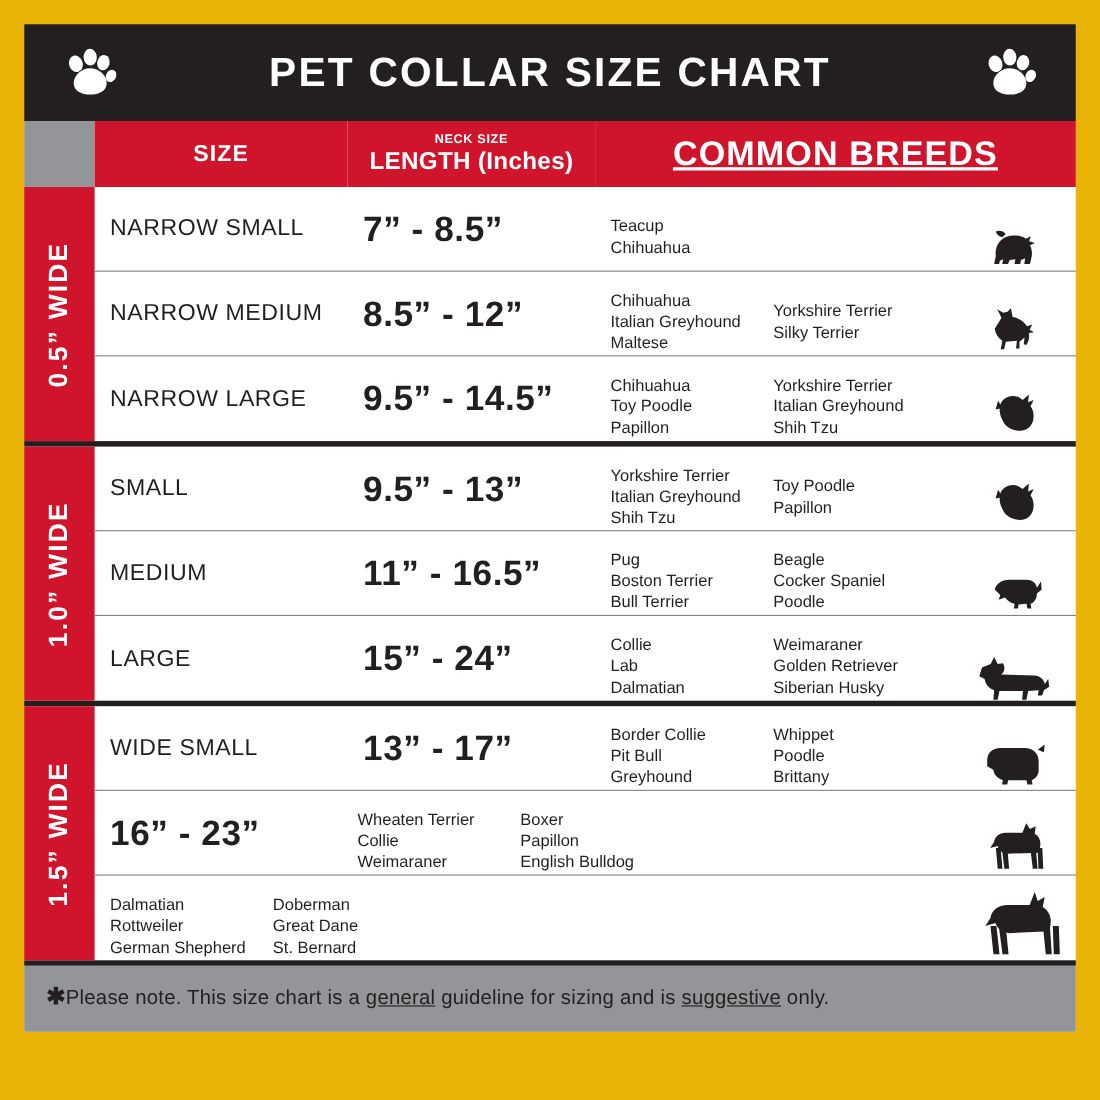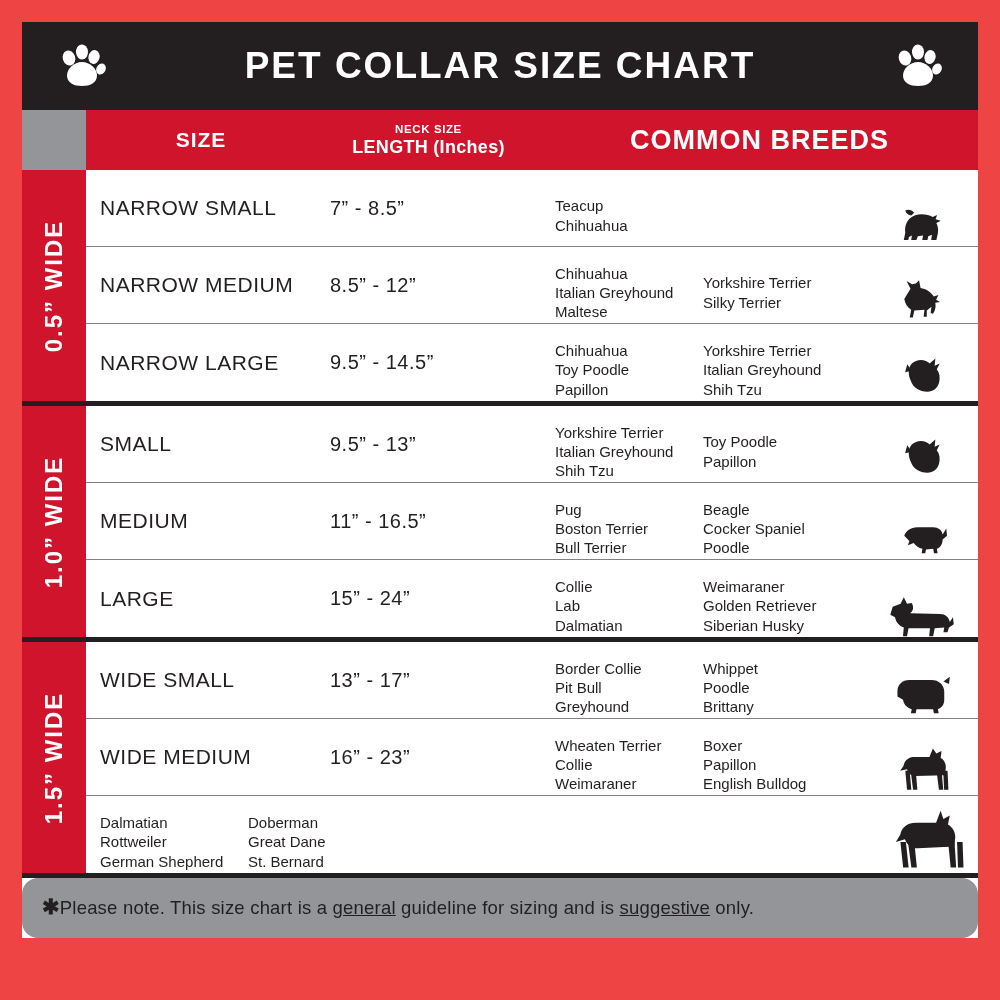--- a/index.html
+++ b/index.html
@@ -1,17 +1,17 @@
 <!DOCTYPE html>
 <html><head>
 <meta charset="utf-8">
 <style>
   html,body{margin:0;padding:0;background:#ffffff;}
   body{width:1000px;height:1000px;font-family:"Liberation Sans",sans-serif;color:#231f20;}
-  .chart{width:1000px;height:1000px;box-sizing:border-box;padding:22px 9px 0 22px;background:#ef4444;}
+  .chart{width:1000px;height:1000px;box-sizing:border-box;padding:22px 9px 0 22px;background:#eab308;}
   .frame{width:956px;background:#fff;}
 
   
   .titlebar{
     background:#231f20;height:88px;display:flex;align-items:center;justify-content:center;
     position:relative;
   }
   .titlebar .title{
     color:#fff;font-size:37px;font-weight:bold;letter-spacing:2.0px;
     font-family:"Liberation Sans",sans-serif;white-space:nowrap;
@@ -23,52 +23,52 @@
   
   .hrow{display:flex;height:60px;}
   .hcell{background:#cf142b;color:#fff;display:flex;align-items:center;justify-content:center;
         font-weight:bold;box-sizing:border-box;}
   .hcell.grey{background:#939598;}
   .c0{width:64px;flex:0 0 64px;}
   .c1{width:230px;flex:0 0 230px;}
   .c2{width:225px;flex:0 0 225px;}
   .c3{flex:1 1 auto;}
   .hcell .size-lab{font-size:21px;letter-spacing:1px;}
-  .hcell .breeds-lab{font-size:27px;letter-spacing:1px;}
+  .hcell .breeds-lab{font-size:31px;letter-spacing:1px;text-decoration:underline;}
   .necksize{display:flex;flex-direction:column;align-items:center;line-height:1;justify-content:center;}
   .necksize .small{font-size:11.5px;letter-spacing:.6px;margin-bottom:3px;}
-  .necksize .big{font-size:18px;letter-spacing:.3px;}
+  .necksize .big{font-size:22px;letter-spacing:.3px;}
 
   
   .group{display:flex;border-bottom:5px solid #231f20;}
   .group:last-of-type{border-bottom:none;}
   .glabel{
     width:64px;flex:0 0 64px;background:#cf142b;color:#fff;
     display:flex;align-items:center;justify-content:center;
   }
   .glabel span{
     transform:rotate(-90deg);white-space:nowrap;font-weight:bold;font-size:24px;letter-spacing:2px;
   }
   .grows{flex:1 1 auto;}
   .row{display:flex;height:77px;border-bottom:1px solid #808285;box-sizing:border-box;}
   .row:last-child{border-bottom:none;}
   .cell{box-sizing:border-box;display:flex;align-items:center;}
   .cell.size{width:230px;flex:0 0 230px;padding-left:14px;font-size:21px;letter-spacing:.5px;}
-  .cell.len{width:225px;flex:0 0 225px;padding-left:14px;font-size:20px;font-weight:normal;letter-spacing:.5px;}
+  .cell.len{width:225px;flex:0 0 225px;padding-left:14px;font-size:32px;font-weight:bold;letter-spacing:.5px;}
   .cell.breeds{flex:1 1 auto;padding-left:14px;display:flex;align-items:center;justify-content:flex-start;margin-top:15px;}
   .breedcols{display:flex;gap:0px;flex:1 1 auto;}
   .bcol{display:flex;flex-direction:column;justify-content:center;line-height:1.28;font-size:15px;}
   .bcol.one{width:148px;}
   .bcol.two{width:160px;}
   .silho{width:105px;flex:0 0 105px;display:flex;align-items:flex-end;justify-content:center;height:100%;}
   .silho svg{display:block;}
 
   
   .foot{
-    background:#939598;color:#231f20;padding:14px 20px 16px 20px;box-sizing:border-box;border-radius:16px;
+    background:#939598;color:#231f20;padding:14px 20px 16px 20px;box-sizing:border-box;
   }
   .foot p{margin:0;font-size:18.5px;line-height:1.45;letter-spacing:.2px;}
   .foot .u{text-decoration:underline;}
   .foot .star{font-size:21px;font-weight:bold;}
 </style>
 </head>
 <body>
 
 <div class="chart">
   <div class="frame">
@@ -294,21 +294,20 @@
             <div class="silho">
               <svg viewBox="0 0 100 58" width="88" height="46">
                 <path fill="#231f20" d="M14 24c0-8 6-14 15-14h28c9 0 16 6 16 15v10c0 6-3 10-8 12l1 5h-6l-1-5H38l-1 5h-6l1-5c-6-2-10-6-11-12l-7-4z"></path>
                 <path fill="#231f20" d="M72 12l8-6-1 9z"></path>
               </svg>
             </div>
           </div>
         </div>
 
         <div class="row">
-          <div class="cell size">WIDE MEDIUM</div>
           <div class="cell len">16” - 23”</div>
           <div class="cell breeds">
             <div class="breedcols">
               <div class="bcol one">
                 <span>Wheaten Terrier</span>
                 <span>Collie</span>
                 <span>Weimaraner</span>
               </div>
               <div class="bcol two">
                 <span>Boxer</span>

